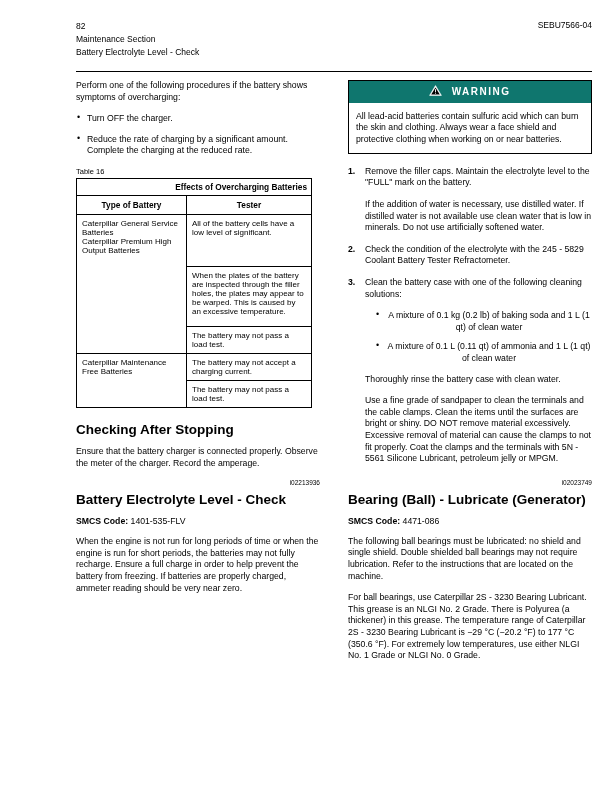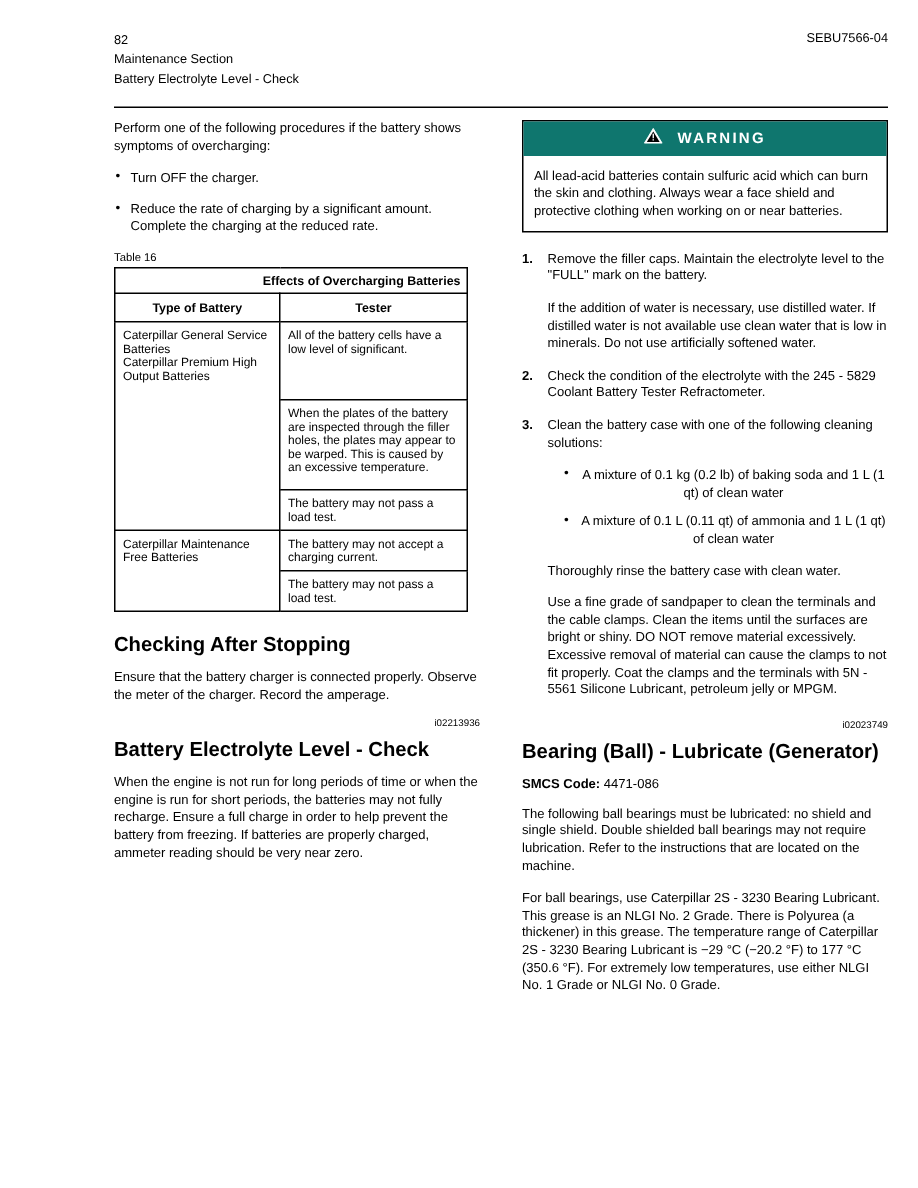--- a/index.html
+++ b/index.html
@@ -224,20 +224,24 @@
         <td>The battery may not pass a load test.</td>
       </tr>
     </tbody>
       </table>
 
     <h2 class="sect">Checking After Stopping</h2>
     <p class="para">Ensure that the battery charger is connected properly. Observe the meter of the charger. Record the amperage.</p>
 
     <div class="doc-id">i02213936</div>
     <h2 class="sect">Battery Electrolyte Level - Check</h2>
+    <h3 class="smcs">
+      <span>SMCS Code:</span>
+      <span class="smcs-val">1401-535-FLV</span>
+    </h3>
     <p class="para">When the engine is not run for long periods of time or when the engine is run for short periods, the batteries may not fully recharge. Ensure a full charge in order to help prevent the battery from freezing. If batteries are properly charged, ammeter reading should be very near zero.</p>
   </div>
 
   <div class="col-right">
 
     <div class="warning-box">
       <div class="warning-bar">
         <span class="tri">
           <svg class="tri-svg" width="13" height="11" viewBox="0 0 13 11" aria-hidden="true">
             <polygon points="6.5,0.6 12.4,10.4 0.6,10.4" fill="#ffffff" stroke="#ffffff" stroke-width="0.6"></polygon>

